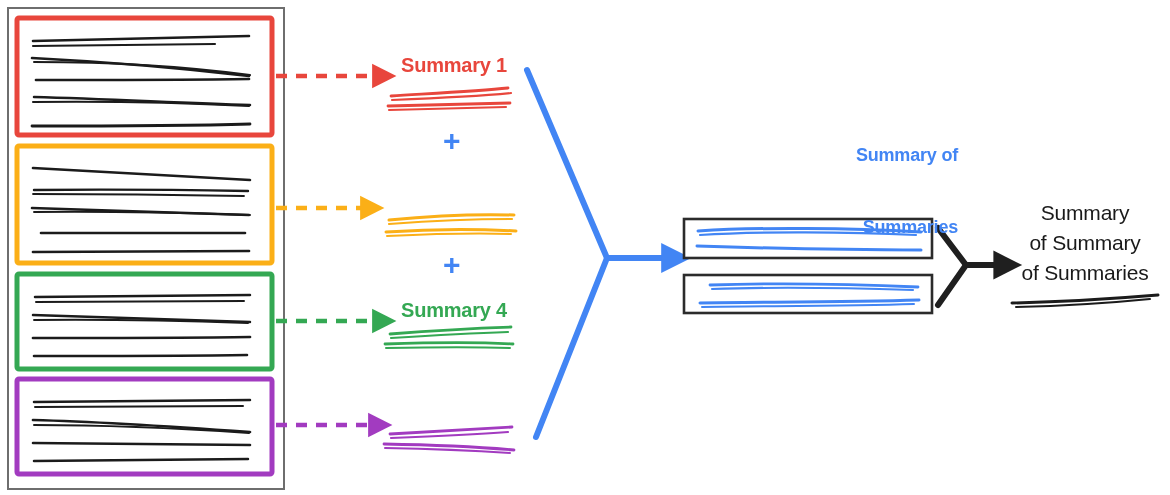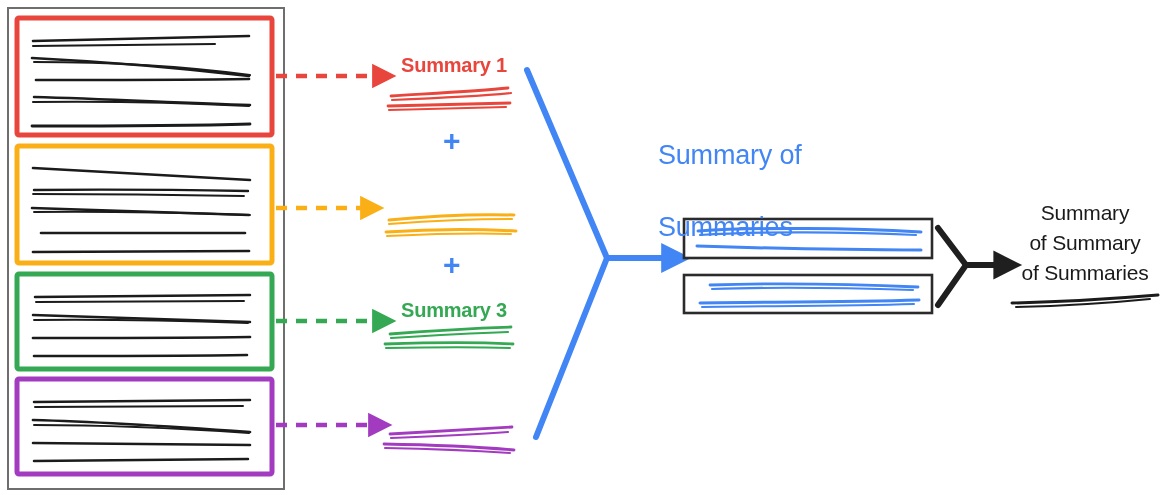--- a/index.html
+++ b/index.html
@@ -26,24 +26,24 @@
   }
   .lbl {
     position: absolute;
     white-space: nowrap;
     font-family: "Liberation Sans", sans-serif;
     font-weight: 600;
     letter-spacing: -0.2px;
   }
   .sum-label { font-size: 20px; font-weight: 600; }
   .sos-label {
-    font-size: 27px;
-    font-weight: 400;
+    font-size: 18px;
+    font-weight: 700;
     line-height: 36px;
-    text-align: left;
+    text-align: right;
     width: 300px;
   }
   .final-label {
     font-size: 21px;
     font-weight: 400;
     line-height: 30px;
     text-align: center;
     width: 260px;
     color: #1a1a1a;
   }
@@ -188,21 +188,21 @@
     </g>
     <line x1="964" y1="265" x2="1003" y2="265" stroke="#1F1F1F" stroke-width="6" marker-end="url(#ah-black)"></line>
 
     <g stroke="#1b1b1b" fill="none" stroke-linecap="round">
       <path d="M1012 303 C1060 302, 1110 299, 1158 295" stroke-width="3.0"></path>
       <path d="M1016 307 C1060 306, 1110 303, 1150 299" stroke-width="2.0"></path>
     </g>
   </svg>
 
   <div class="lbl sum-label" style="left:401px; top:54px; color:#E8463C;">Summary 1</div>
-  <div class="lbl sum-label" style="left:401px; top:299px; color:#34A853;">Summary 3</div>
+  <div class="lbl sum-label" style="left:401px; top:299px; color:#34A853;">Summary 4</div>
 
   <div class="lbl" style="left:443px; top:124px; color:#4285F4; font-size:30px; font-weight:700;">+</div>
   <div class="lbl" style="left:443px; top:248px; color:#4285F4; font-size:30px; font-weight:700;">+</div>
 
   <div class="lbl sos-label" style="left:658px; top:137px; color:#4285F4;">Summary of</div>
   <div class="lbl sos-label" style="left:658px; top:173px; color:#4285F4;margin-top:36px;">Summaries</div>
 
   <div class="lbl final-label" style="left:955px; top:198px;">Summary</div>
   <div class="lbl final-label" style="left:955px; top:228px;">of Summary</div>
   <div class="lbl final-label" style="left:955px; top:258px;">of Summaries</div>

